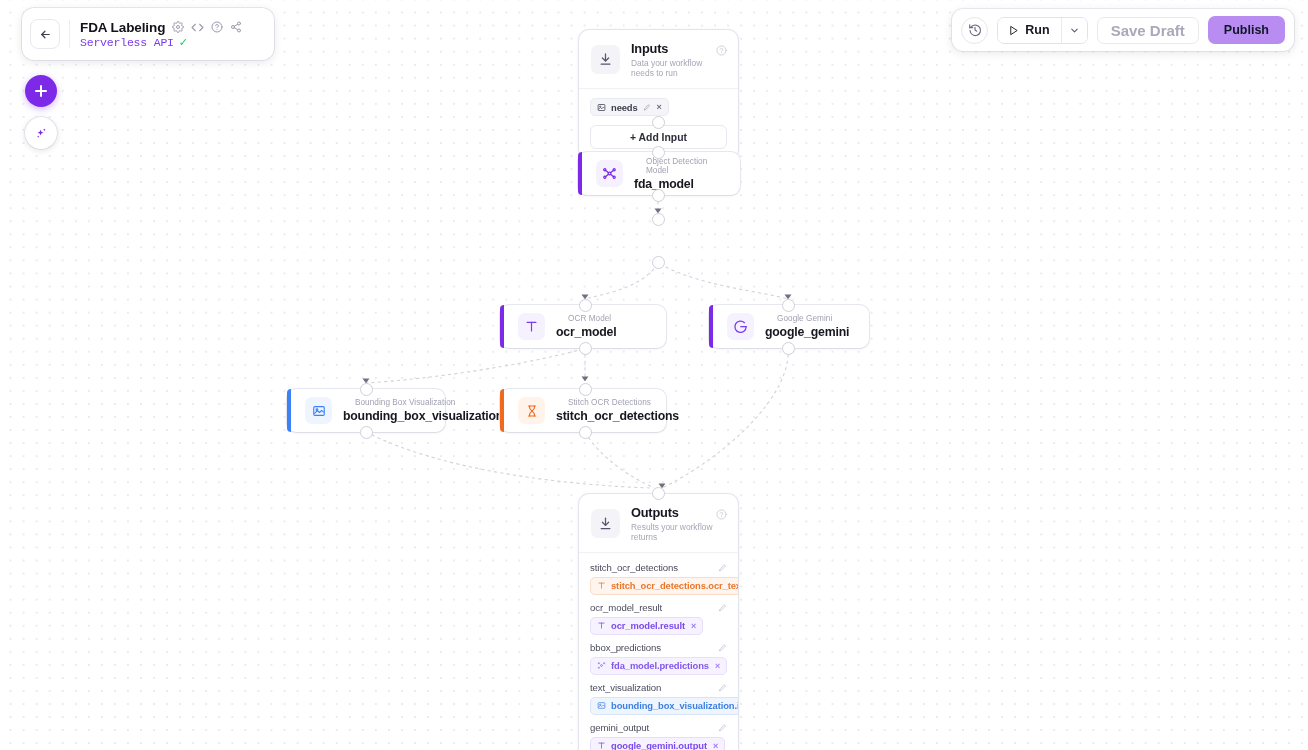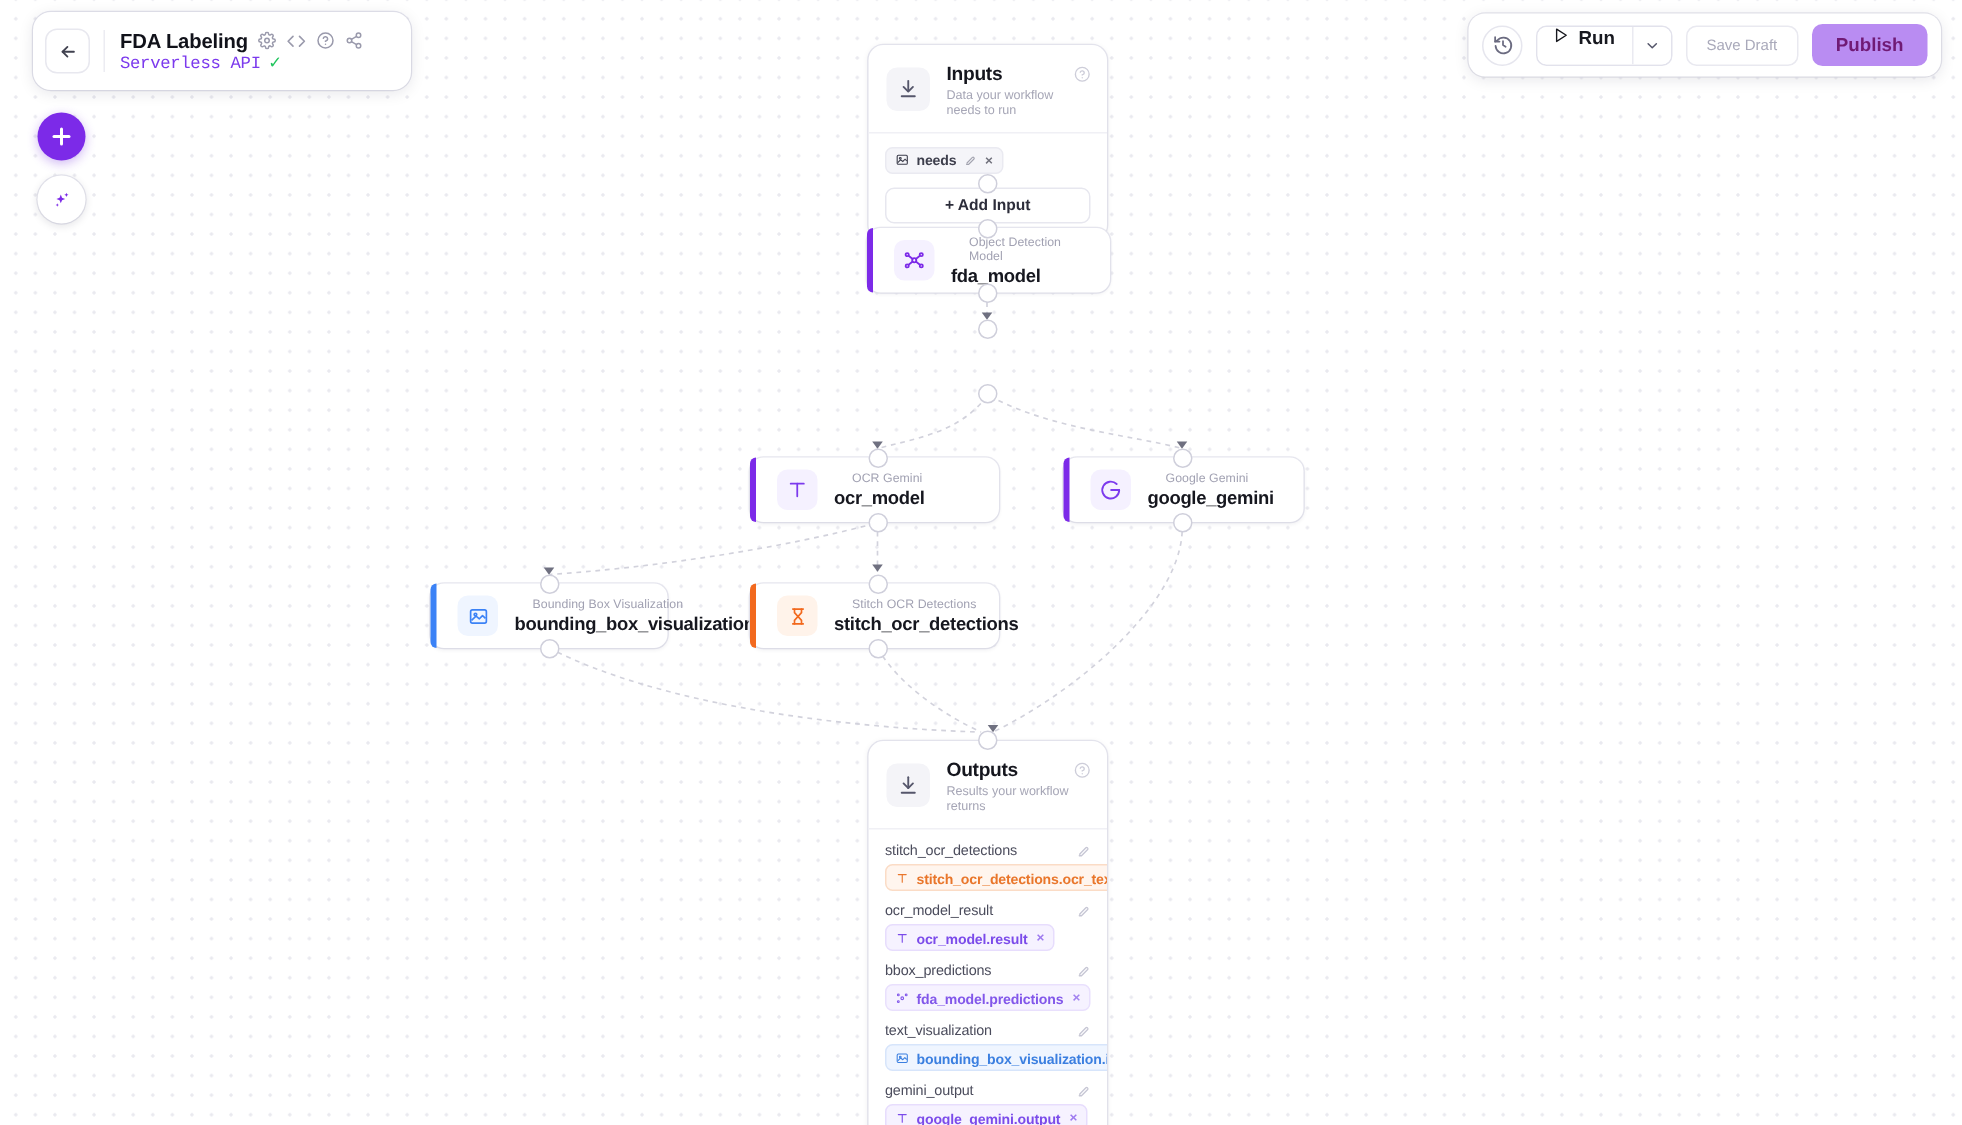--- a/index.html
+++ b/index.html
@@ -70,37 +70,37 @@
     z-index: 30;
   }
   .tb-icon-btn {
     width: 27px; height: 27px; border-radius: 50%;
     border: 1px solid #e6e6ee; background: #fff;
     display: flex; align-items: center; justify-content: center;
     color: #6b6b80; cursor: pointer;
   }
   .run-group { display: flex; align-items: stretch; height: 27px; border: 1px solid #e2e2ec; border-radius: 7px; overflow: hidden; }
   .run-btn {
-    display: flex; gap: 6px;
+    display: flex; align-items: center; gap: 6px;
     padding: 0 11px 0 10px; background: #fff; cursor: pointer;
     font-size: 12.5px; font-weight: 700; color: #17181f;
   }
   .run-caret {
     width: 26px; background: #fff; border-left: 1px solid #eaeaf1;
     display: flex; align-items: center; justify-content: center;
     color: #55566a; cursor: pointer;
   }
   .save-draft {
     height: 27px; padding: 0 13px; border: 1px solid #e9e9f0; border-radius: 7px;
-    background: #fff; color: #a9a9ba; font-size: 10px; font-weight: 400;
+    background: #fff; color: #a9a9ba; font-size: 15px; font-weight: 700;
     display: flex; align-items: center; cursor: pointer;
   }
   .publish {
     height: 28px; padding: 0 16px; border-radius: 7px;
-    background: #b98cf2; color: #701a75; font-size: 12.5px; font-weight: 700;
+    background: #b98cf2; color: #0f172a; font-size: 12.5px; font-weight: 700;
     display: flex; align-items: center; cursor: pointer;
   }
 
   
   .node {
     position: absolute; background: #fff; border-radius: 9px;
     box-shadow: 0 1px 3px rgba(20,20,50,.07), 0 0 0 .9px rgba(232,232,240,.95);
     z-index: 10;
   }
   .accent {
@@ -353,21 +353,21 @@
   <div class="node" style="left:500px; top:305px; width:166px; height:43px;">
     <div class="accent" style="background:#7c2ae8"></div>
     <div class="node-body">
       <div class="node-icon" style="background:#f5f1ff">
         <svg width="15" height="15" viewBox="0 0 24 24" fill="none" stroke="#7c3aed" stroke-width="1.9" stroke-linecap="round">
           <line x1="5" y1="5.5" x2="19" y2="5.5"></line>
             <line x1="12" y1="5.5" x2="12" y2="19"></line>
         </svg>
       </div>
       <div>
-        <div class="node-type">OCR Gemini</div>
+        <div class="node-type">OCR Model</div>
         <div class="node-name">ocr_model</div>
       </div>
     </div>
   </div>
   <div class="port" style="left:578.5px; top:299px;"></div>
   <div class="port" style="left:578.5px; top:342px;"></div>
 
   <div class="node" style="left:709px; top:305px; width:160px; height:43px;">
     <div class="accent" style="background:#7c2ae8"></div>
     <div class="node-body">

